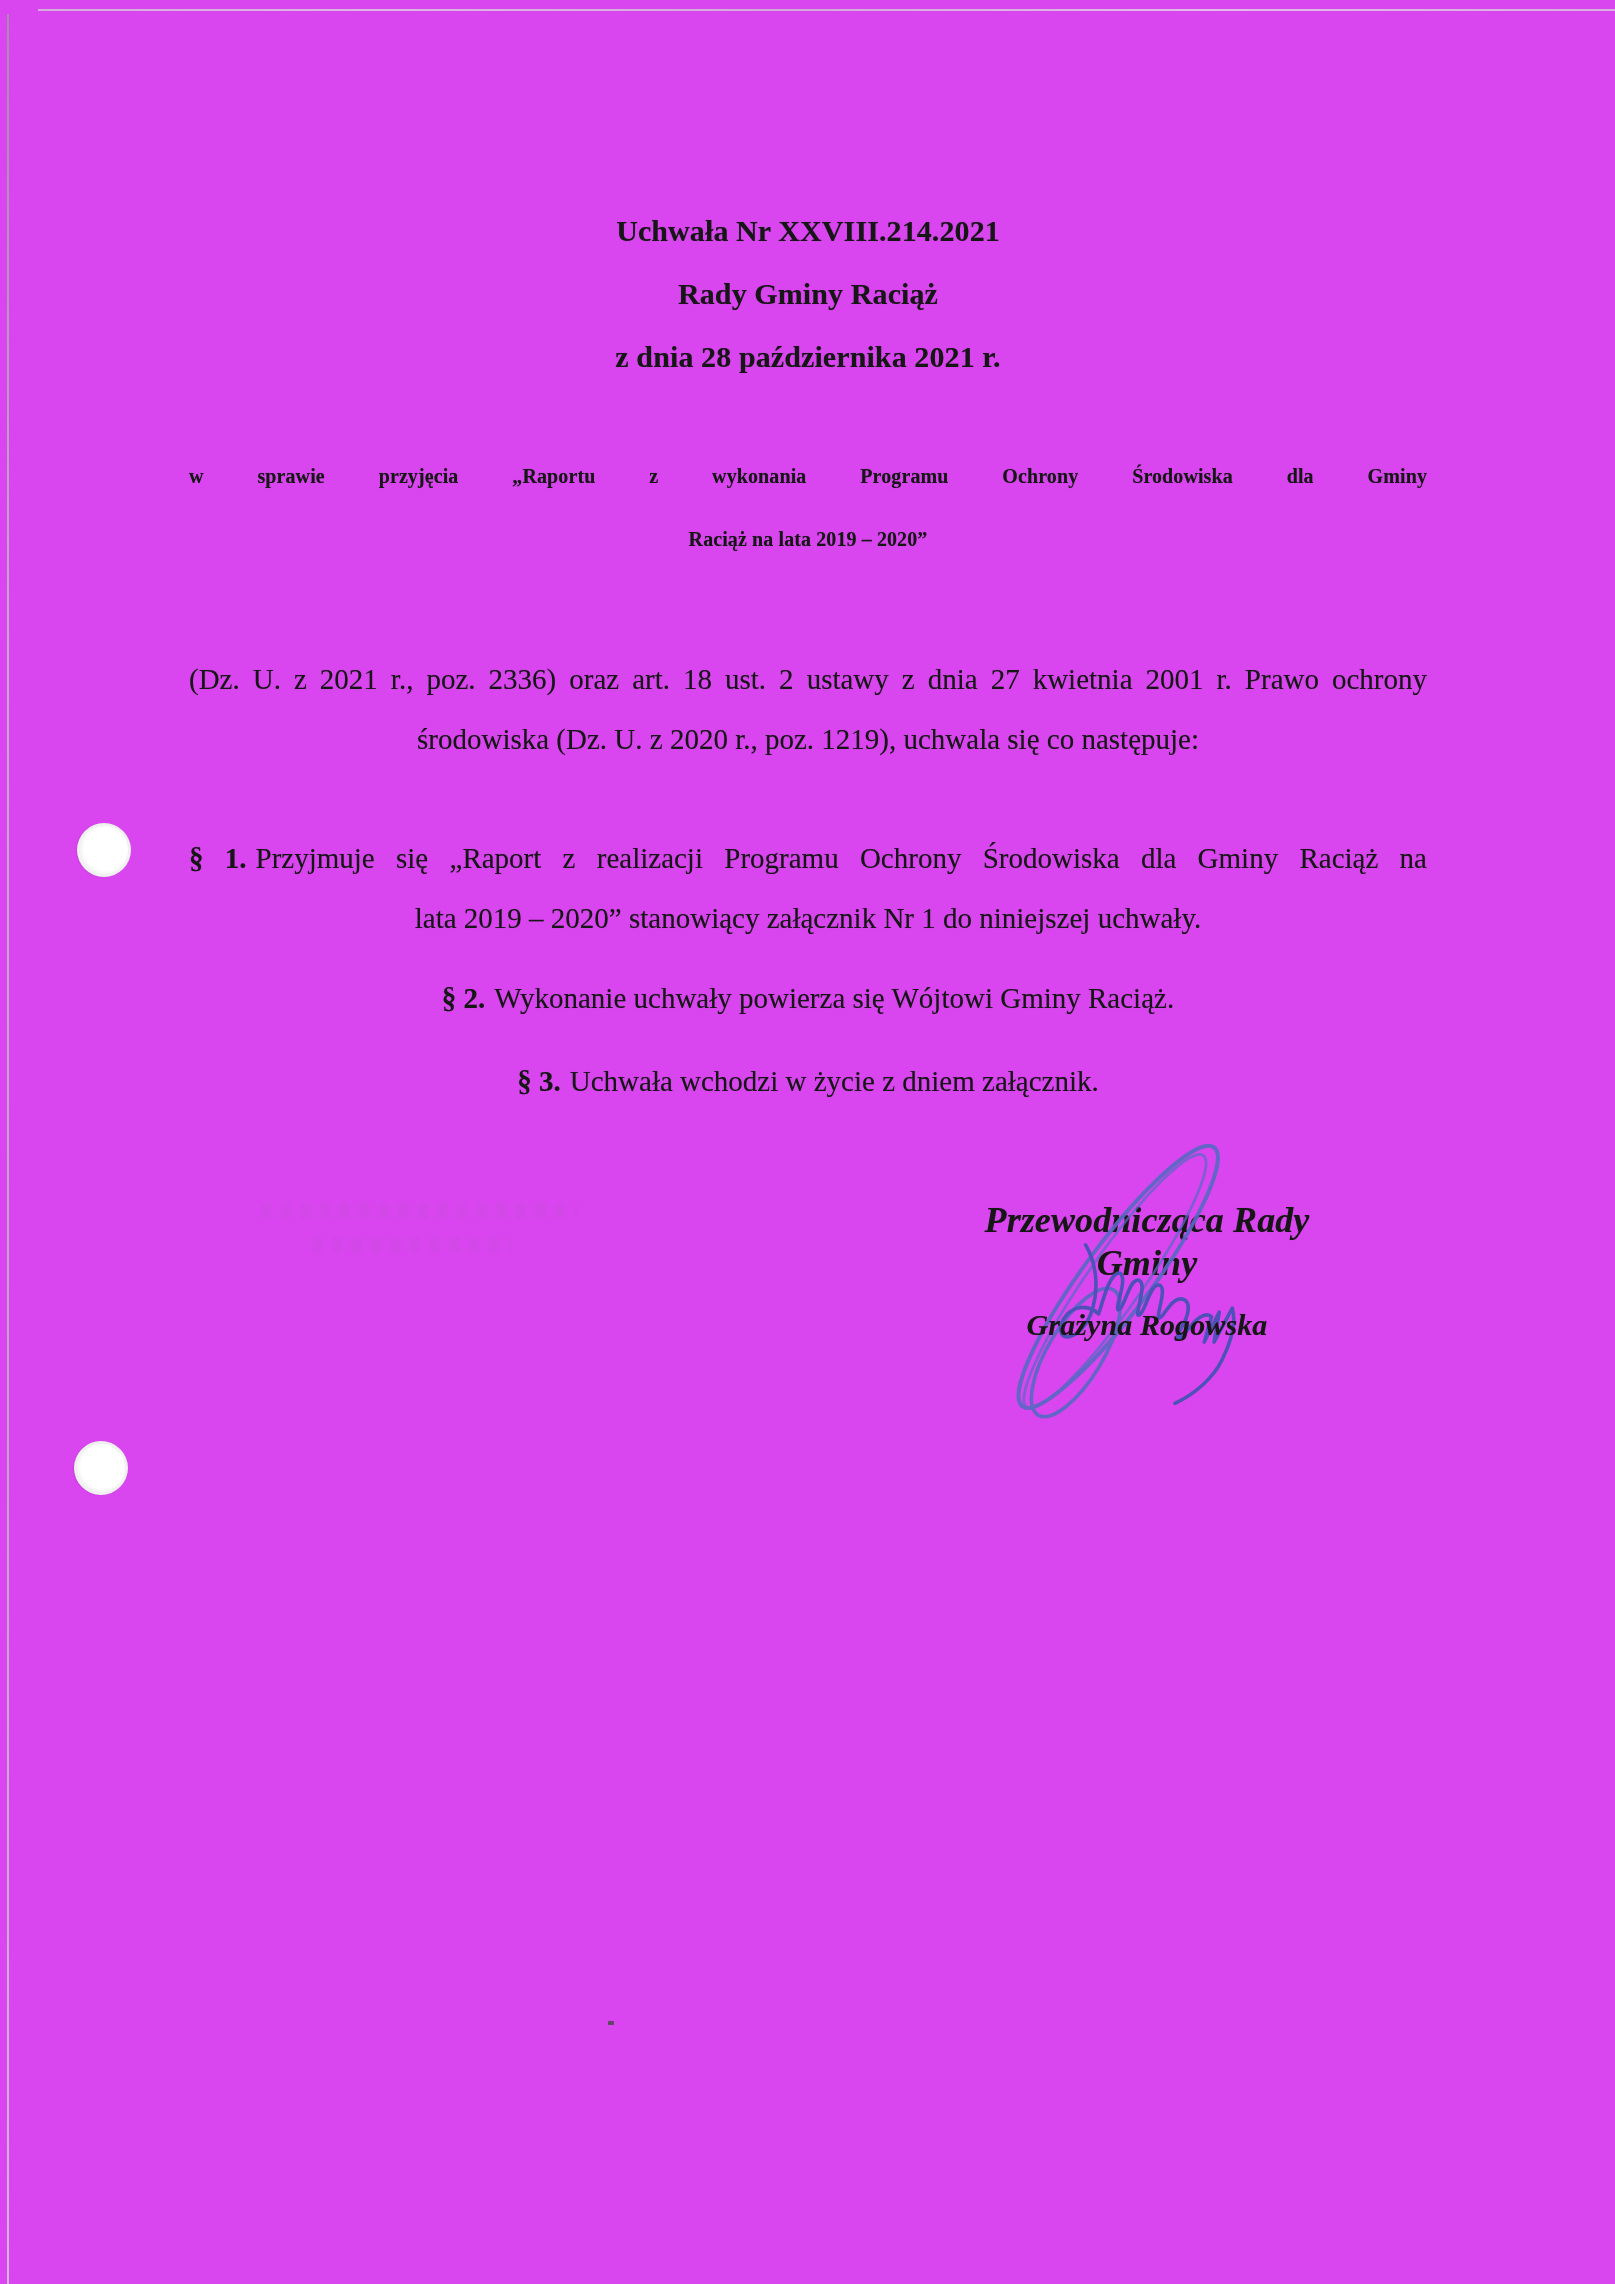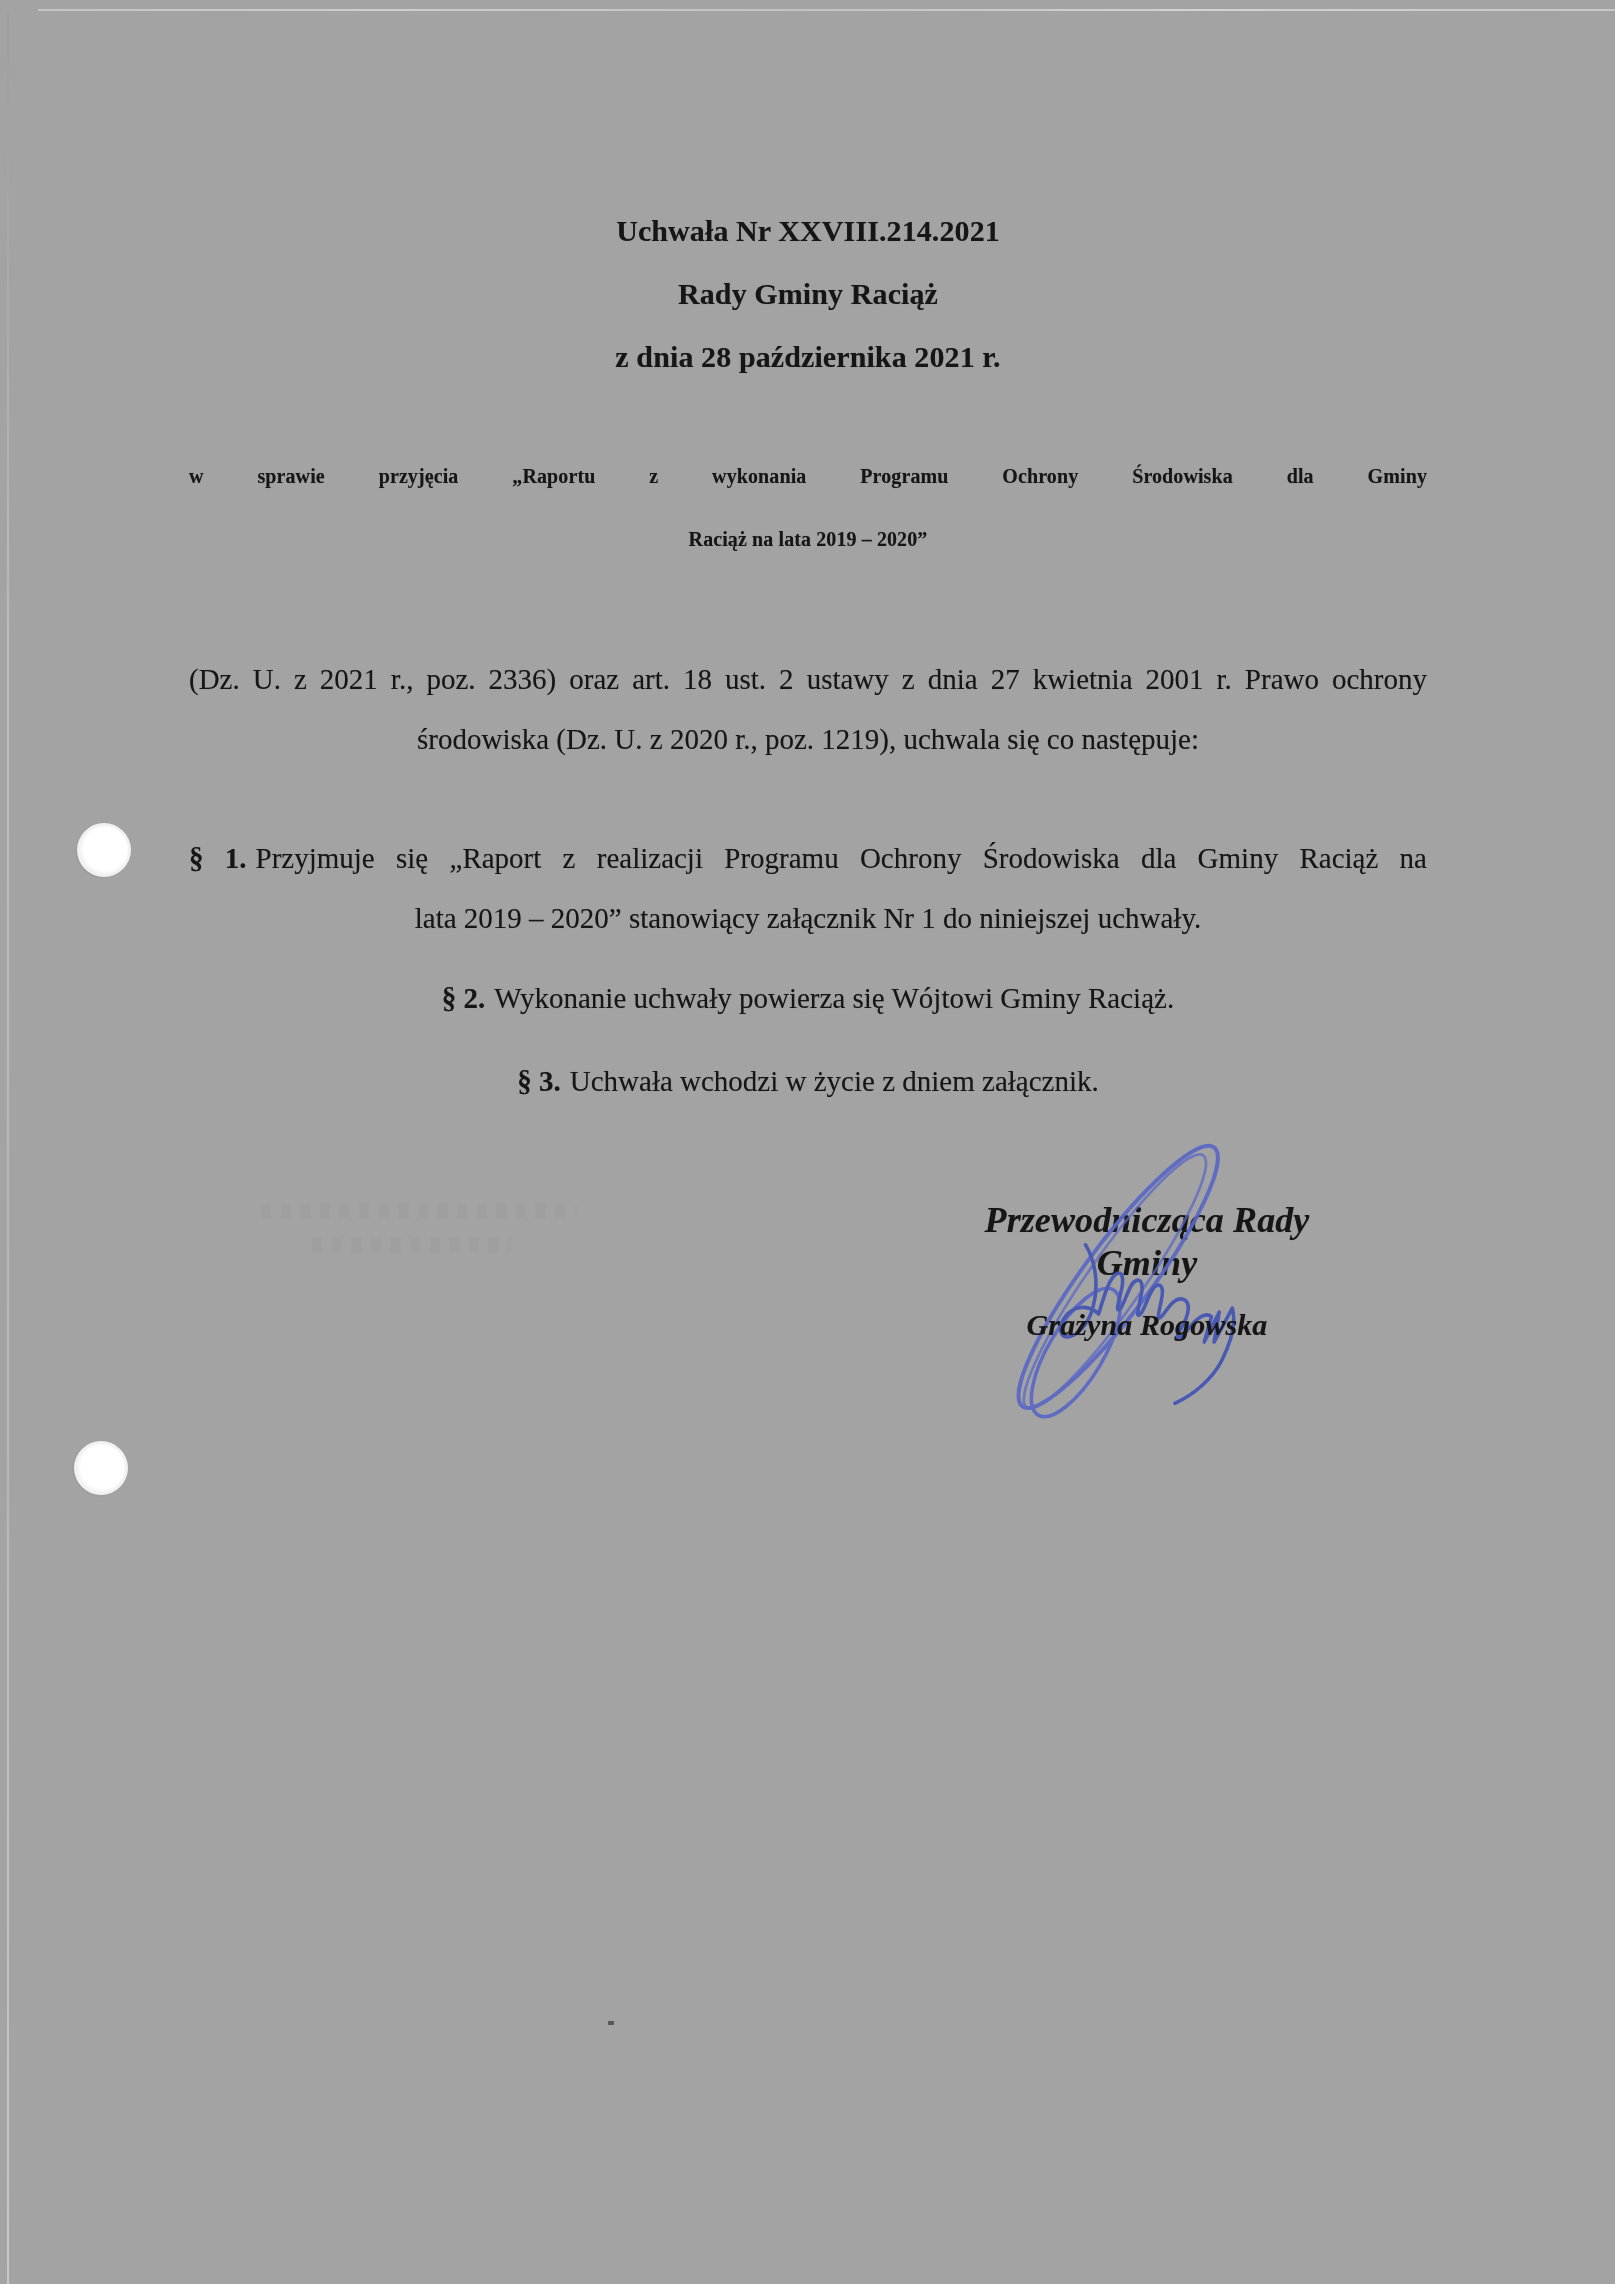--- a/index.html
+++ b/index.html
@@ -1,21 +1,21 @@
 <!DOCTYPE html>
 <html lang="pl" style="font-size:10.4px"><head>
 <meta charset="utf-8">
 <title>Uchwała Nr XXVIII.214.2021</title>
 <style>
   html, body { margin: 0; padding: 0; background: #ffffff; }
   .page {
     position: relative;
     width: 1616px;
     height: 2284px;
-    background: #a3a3a3;
+    background: #d946ef;
     overflow: hidden;
     font-family: "Liberation Serif", serif;
     color: #161616;
   }
   
   .edge-top {
     position: absolute; left: 38px; top: 8.5px; width: 1578px; height: 2px;
     background: linear-gradient(90deg, #cfcfcf 0%, #dcdcdc 22%, #cccccc 48%, #e3e3e3 74%, #d3d3d3 100%);
     opacity: .75;
   }

